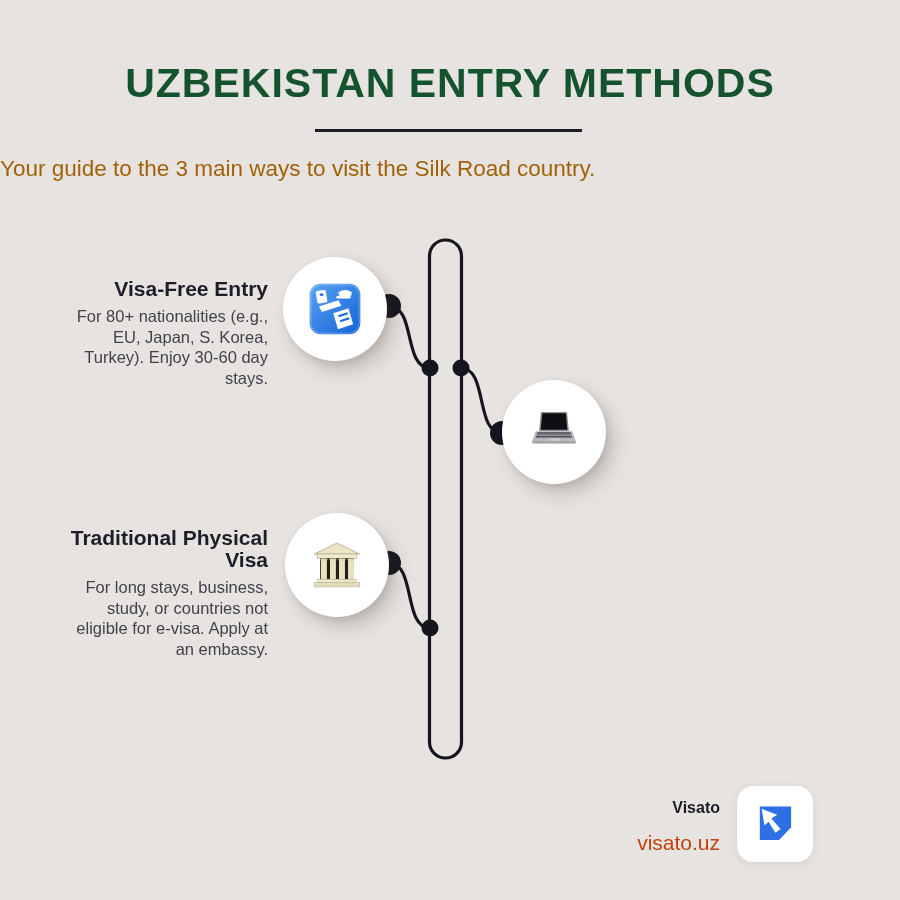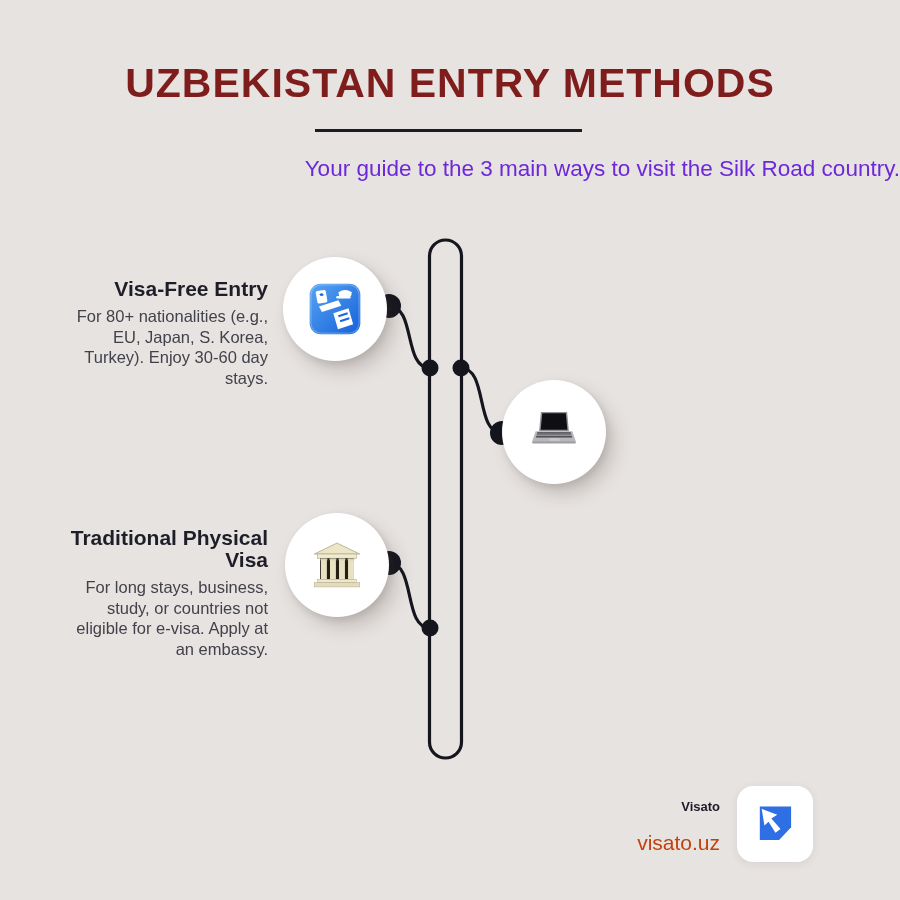--- a/index.html
+++ b/index.html
@@ -8,30 +8,30 @@
     width:900px;height:900px;
     background:#e7e3e1;
     font-family:"Liberation Sans", sans-serif;
     overflow:hidden;
   }
   
   .title{
     position:absolute;top:60px;left:0;width:900px;
     text-align:center;
     font-size:41px;font-weight:800;letter-spacing:1px;
-    color:#7f1d1d;margin:0;
+    color:#14532d;margin:0;
   }
   .divider{
     position:absolute;top:129px;left:315px;
     width:267px;height:3px;background:#1c1c26;
   }
   .subtitle{
     position:absolute;top:156px;left:0;width:900px;
-    text-align:right;
-    font-size:22.5px;font-weight:400;color:#6d28d9;margin:0;
+    text-align:left;
+    font-size:22.5px;font-weight:400;color:#a16207;margin:0;
   }
   
   .timeline{position:absolute;top:0;left:0;}
   
   .icon-circle{
     position:absolute;width:104px;height:104px;border-radius:50%;
     background:#ffffff;
     box-shadow:8px 10px 18px rgba(70,60,50,0.22), 2px 3px 6px rgba(70,60,50,0.12);
     display:flex;align-items:center;justify-content:center;
   }
@@ -47,21 +47,21 @@
   .entry-text p{
     margin:6px 0 0 0;font-size:16.5px;color:#42424c;
     line-height:20.5px;white-space:pre-line;
   }
   .t1{right:632px;top:278px;width:270px;text-align:right;}
   .t2{left:623px;top:400px;width:260px;text-align:left;}
   .t3{right:632px;top:527px;width:280px;text-align:right;}
   
   .brand-name{
     position:absolute;top:799px;right:180px;width:200px;
-    text-align:right;font-size:13px;font-weight:700;color:#1c1c26;margin:0;
+    text-align:right;font-size:16px;font-weight:700;color:#1c1c26;margin:0;
   }
   .brand-site{
     position:absolute;top:831px;right:180px;width:200px;
     text-align:right;font-size:21px;font-weight:400;color:#c2410c;margin:0;
   }
   .logo-card{
     position:absolute;left:737px;top:786px;width:76px;height:76px;
     background:#ffffff;border-radius:16px;
     box-shadow:0 2px 8px rgba(70,60,50,0.10);
     display:flex;align-items:center;justify-content:center;

